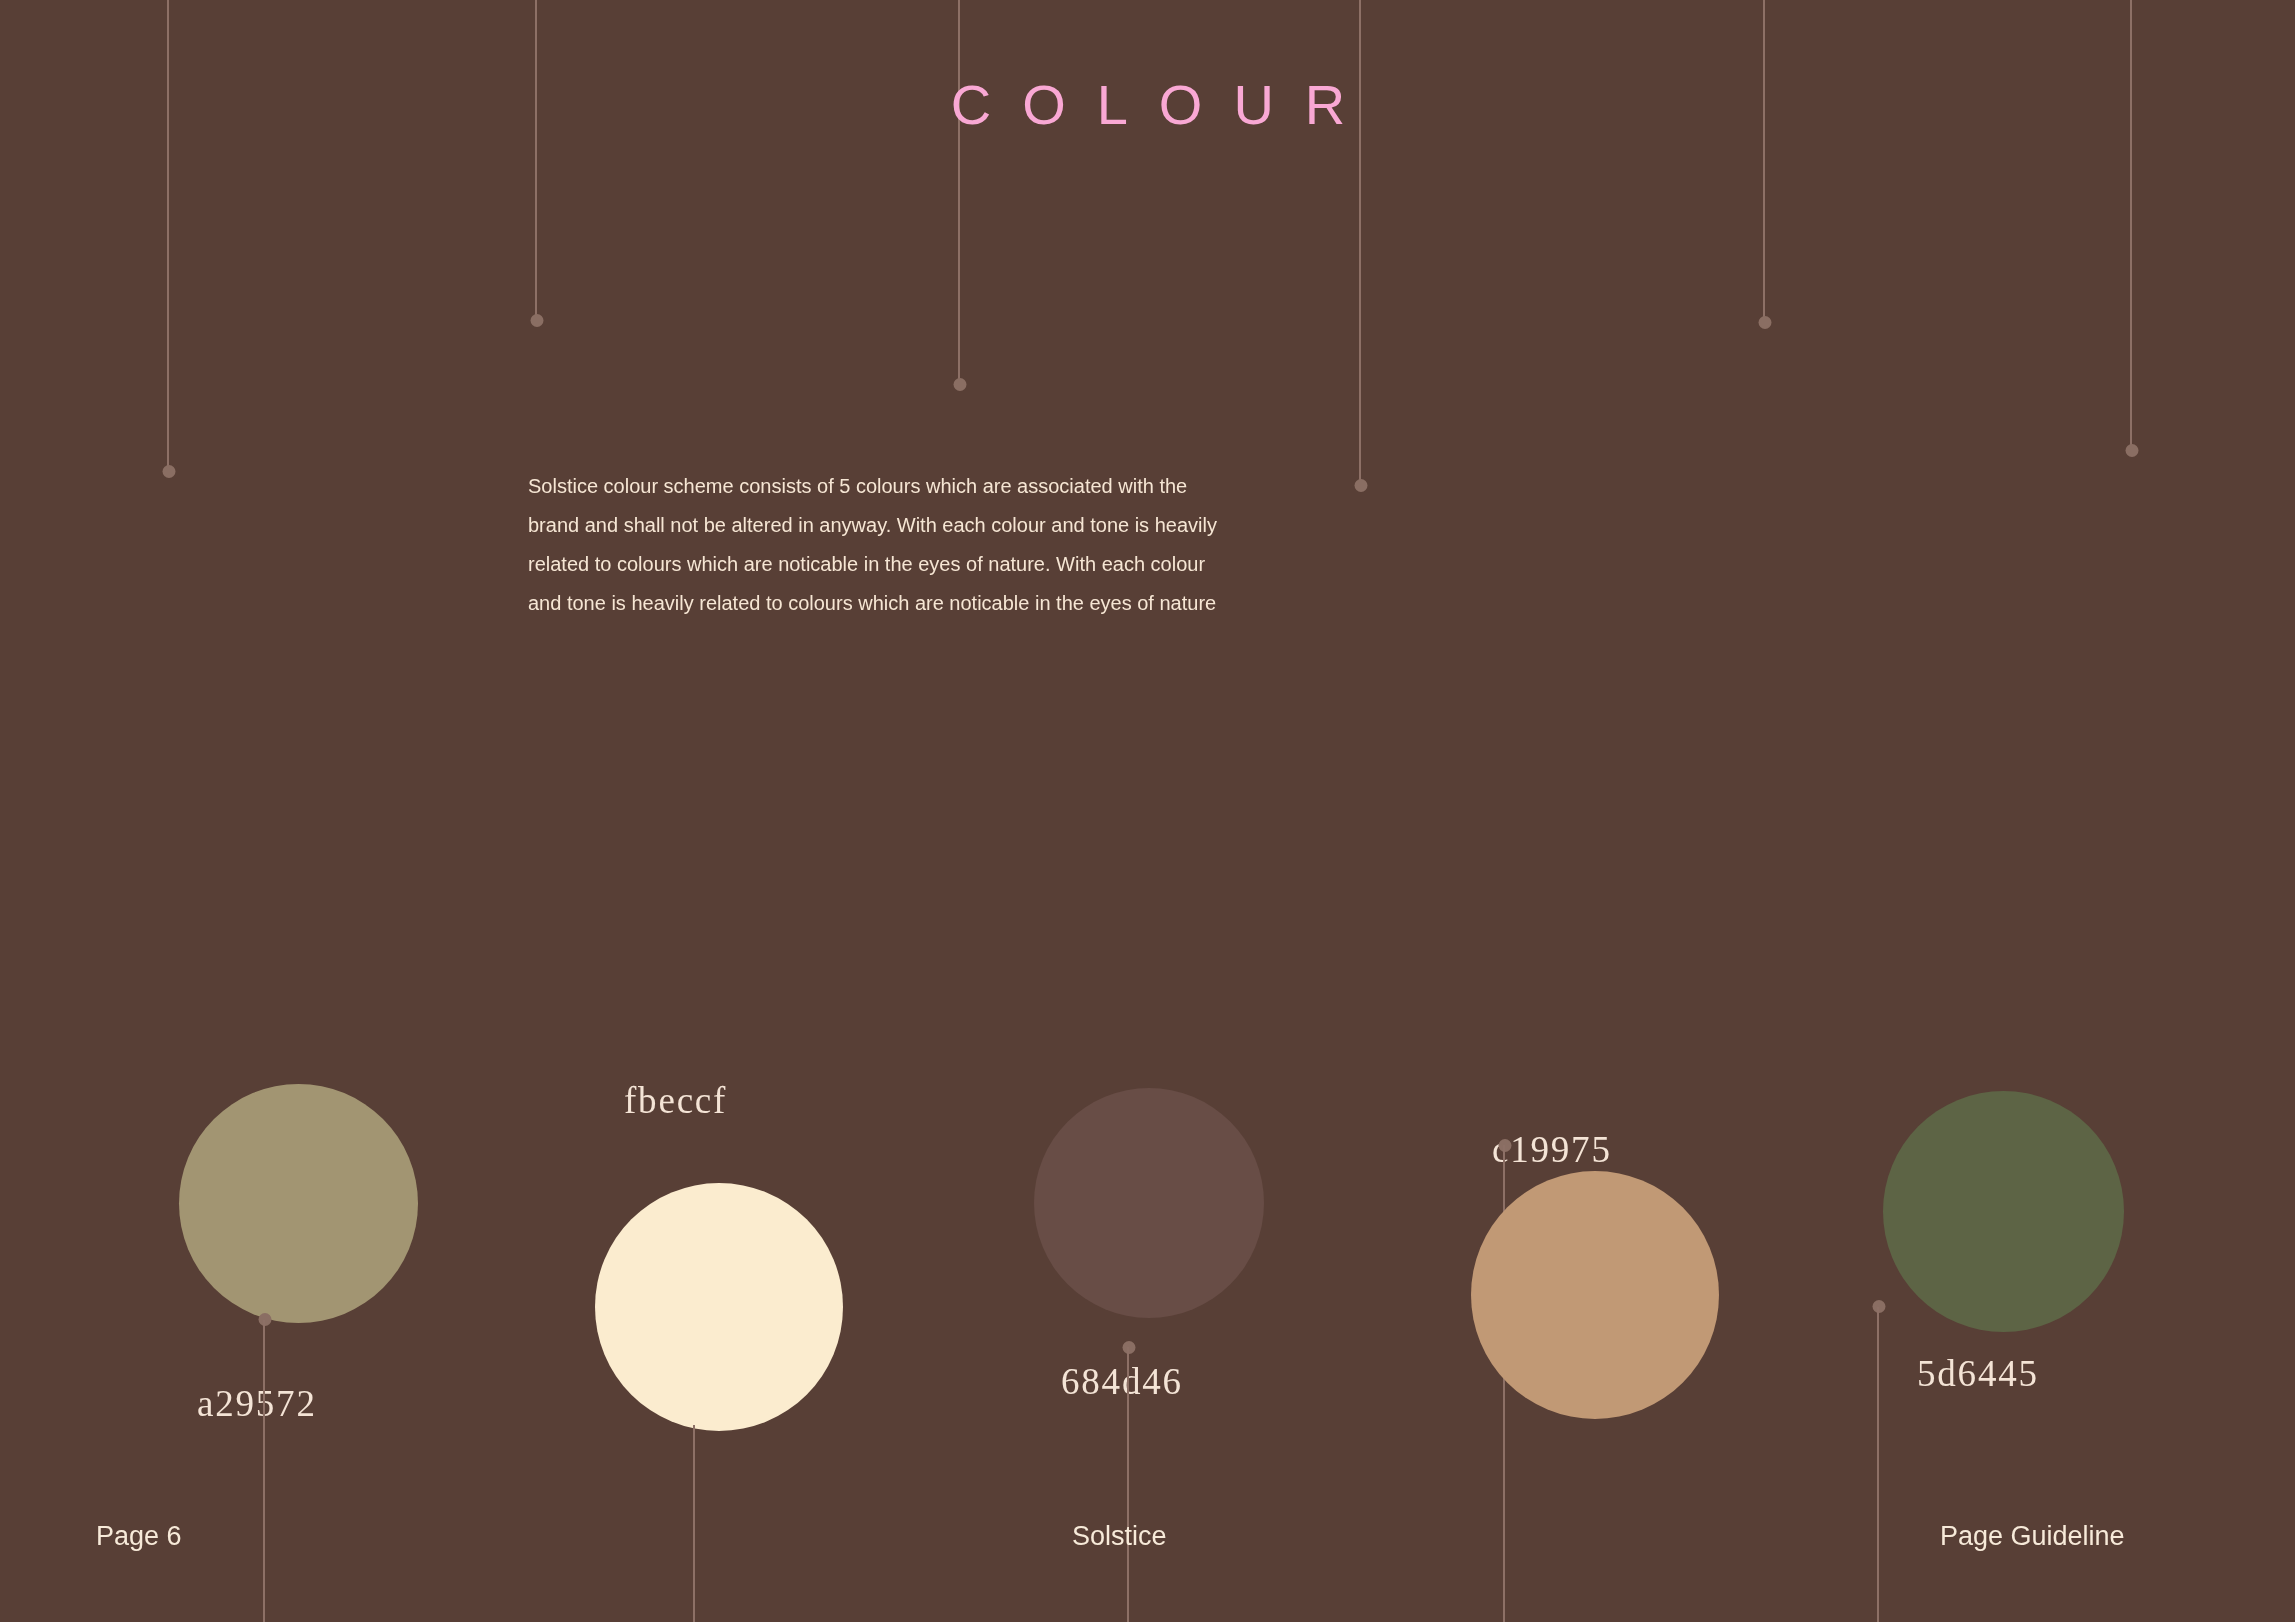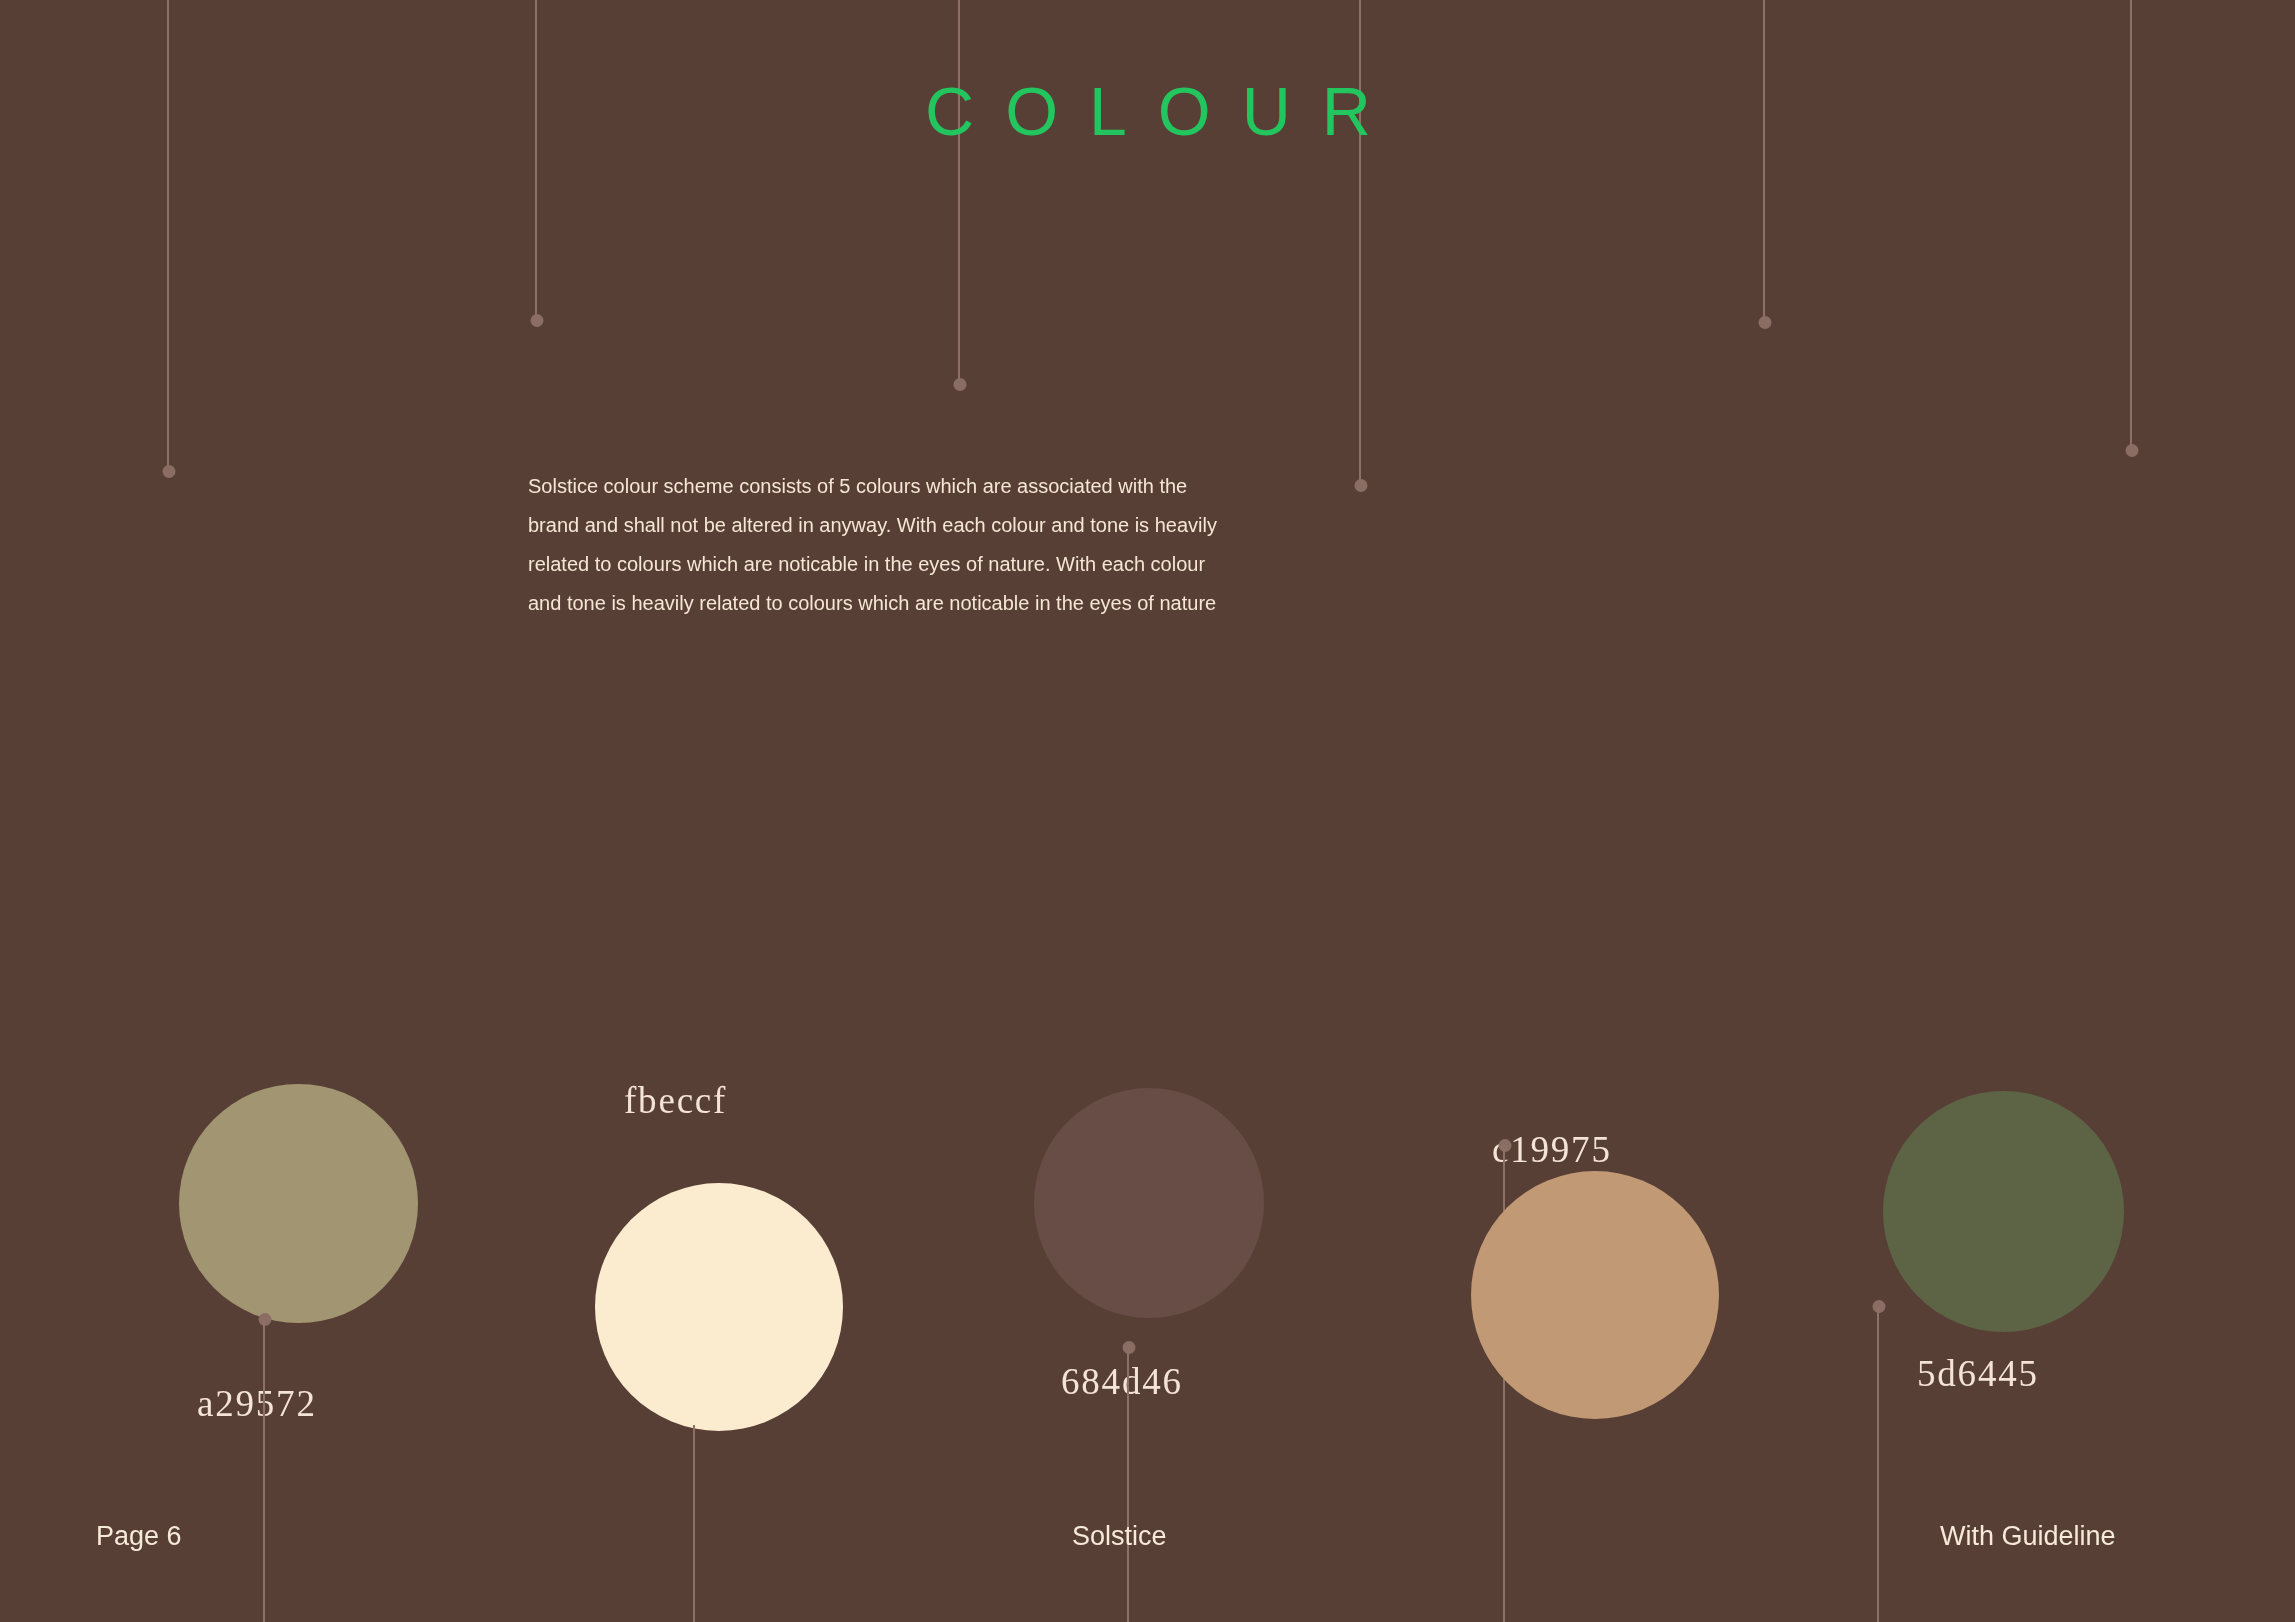--- a/index.html
+++ b/index.html
@@ -31,22 +31,22 @@
     transform: translateX(-5.5px);
   }
 
   
   #title {
     position: absolute;
     top: 72px;
     left: 0;
     width: 2296px;
     text-align: center;
-    color: #22c55e;
-    font-size: 68px;
+    color: #f9a8d4;
+    font-size: 56px;
     font-weight: 400;
     letter-spacing: 31px;
     text-indent: 31px;
     font-family: "Liberation Sans", sans-serif;
   }
 
   
   #intro {
     position: absolute;
     left: 528px;
@@ -135,16 +135,16 @@
   <div class="thread" style="left:1503px; top:1145px; height:478px;"></div>
   <div class="swatch-circle" style="left:1471px; top:1171px; width:248px; height:248px; background:#c19975;"></div>
 
   <div class="swatch-circle" style="left:1883px; top:1091px; width:241px; height:241px; background:#5d6445;"></div>
   <div class="swatch-label" style="left:1917px; top:1352px;">5d6445</div>
   <div class="thread-dot" style="left:1878px; top:1300px;"></div>
   <div class="thread" style="left:1877px; top:1307px; height:316px;"></div>
 
   <div class="footer-text" id="footer-page">Page 6</div>
   <div class="footer-text" id="footer-brand">Solstice</div>
-  <div class="footer-text" id="footer-guide">With Guideline</div>
+  <div class="footer-text" id="footer-guide">Page Guideline</div>
 
 </div>
 
 
 </body></html>

